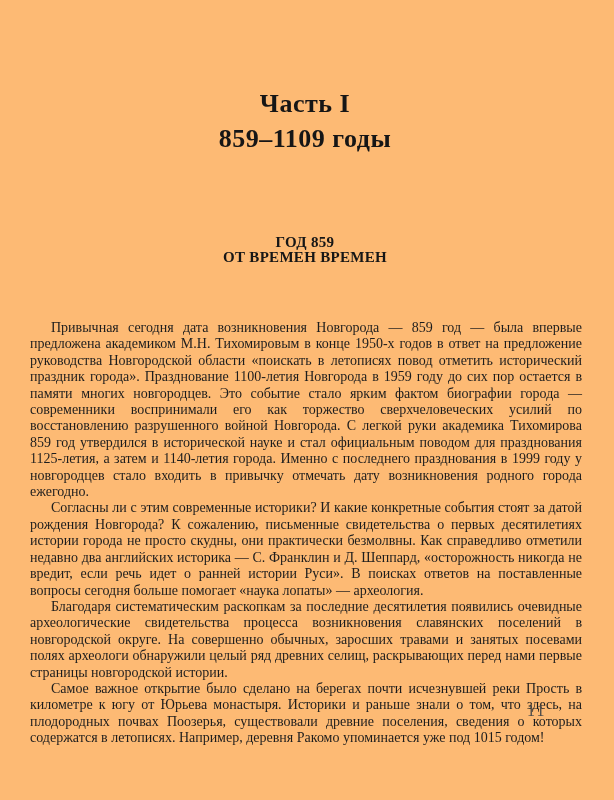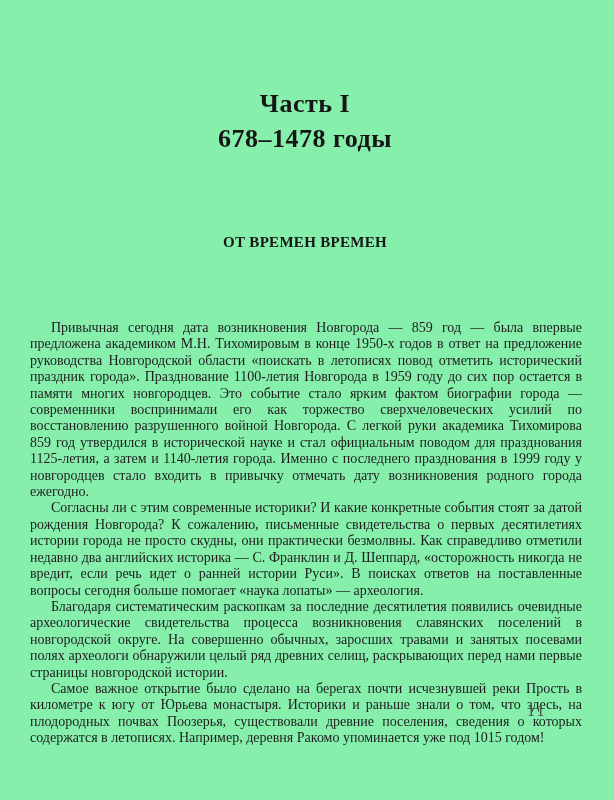--- a/index.html
+++ b/index.html
@@ -4,21 +4,21 @@
 <style>
   html, body {
     margin: 0;
     padding: 0;
     background: #ffffff;
   }
   .page {
     position: relative;
     width: 614px;
     height: 800px;
-    background: #86efac;
+    background: #fdba74;
     font-family: "Liberation Serif", serif;
     color: #1c1c1c;
     overflow: hidden;
   }
   .part-title {
     position: absolute;
     top: 86px;
     left: 0;
     width: 610px;
     text-align: center;
@@ -67,24 +67,25 @@
     color: #4b4b4b;
   }
 </style>
 </head>
 <body>
 
 <div class="page">
 
   <header class="part-title">
     <div>Часть I</div>
-    <div>678–1478 годы</div>
+    <div>859–1109 годы</div>
   </header>
 
   <h2 class="chapter-heading">
+    <div>ГОД 859</div>
     <div>ОТ ВРЕМЕН ВРЕМЕН</div>
   </h2>
 
   <main class="body-text">
     <p>Привычная сегодня дата возникновения Новгорода — 859 год — была впервые предложена академиком М.Н. Тихомировым в конце 1950-х годов в ответ на предложение руководства Новгородской области «поискать в летописях повод отметить исторический праздник города». Празднование 1100-летия Новгорода в 1959 году до сих пор остается в памяти многих новгородцев. Это событие стало ярким фактом биографии города — современники воспринимали его как торжество сверхчеловеческих усилий по восстановлению разрушенного войной Новгорода. С легкой руки академика Тихомирова 859 год утвердился в исторической науке и стал официальным поводом для празднования 1125-летия, а затем и 1140-летия города. Именно с последнего празднования в 1999 году у новгородцев стало входить в привычку отмечать дату возникновения родного города ежегодно.</p>
     <p>Согласны ли с этим современные историки? И какие конкретные события стоят за датой рождения Новгорода? К сожалению, письменные свидетельства о первых десятилетиях истории города не просто скудны, они практически безмолвны. Как справедливо отметили недавно два английских историка — С. Франклин и Д. Шеппард, «осторожность никогда не вредит, если речь идет о ранней истории Руси». В поисках ответов на поставленные вопросы сегодня больше помогает «наука лопаты» — археология.</p>
     <p>Благодаря систематическим раскопкам за последние десятилетия появились очевидные археологические свидетельства процесса возникновения славянских поселений в новгородской округе. На совершенно обычных, заросших травами и занятых посевами полях археологи обнаружили целый ряд древних селищ, раскрывающих перед нами первые страницы новгородской истории.</p>
     <p>Самое важное открытие было сделано на берегах почти исчезнувшей реки Прость в километре к югу от Юрьева монастыря. Историки и раньше знали о том, что здесь, на плодородных почвах Поозерья, существовали древние поселения, сведения о которых содержатся в летописях. Например, деревня Ракомо упоминается уже под 1015 годом!</p>
   </main>
 

